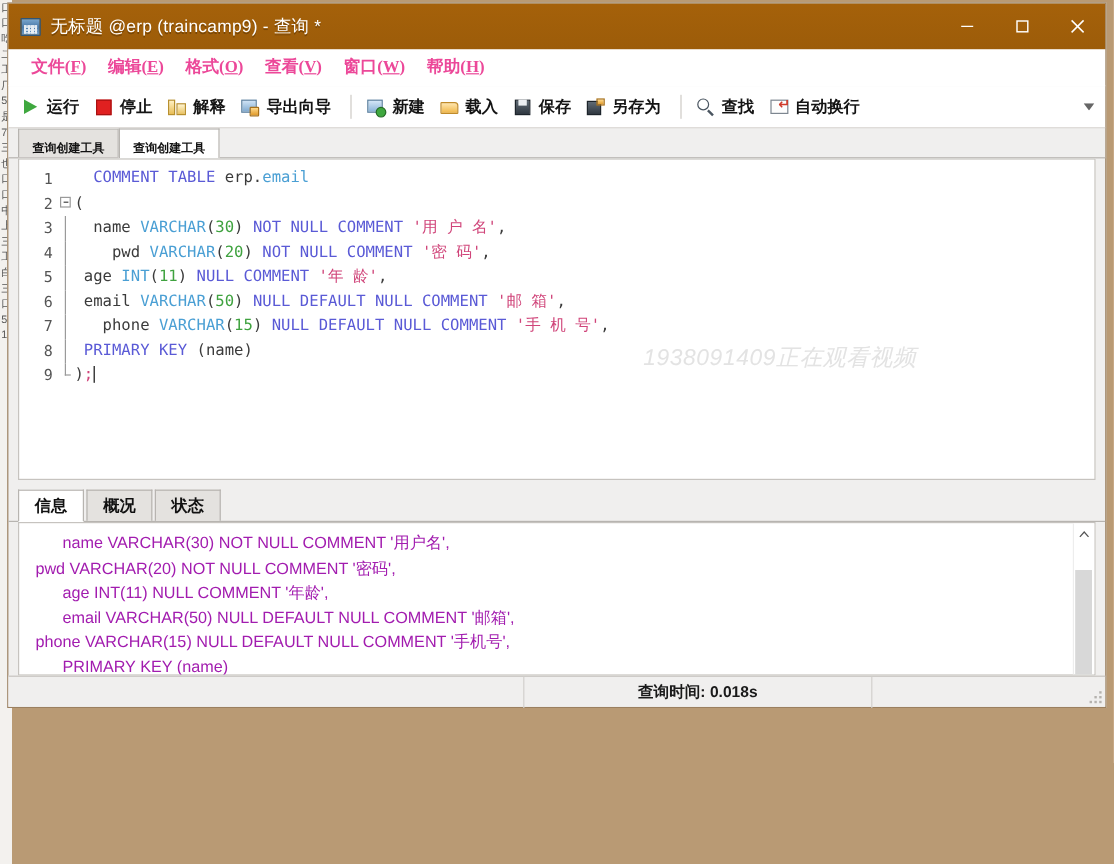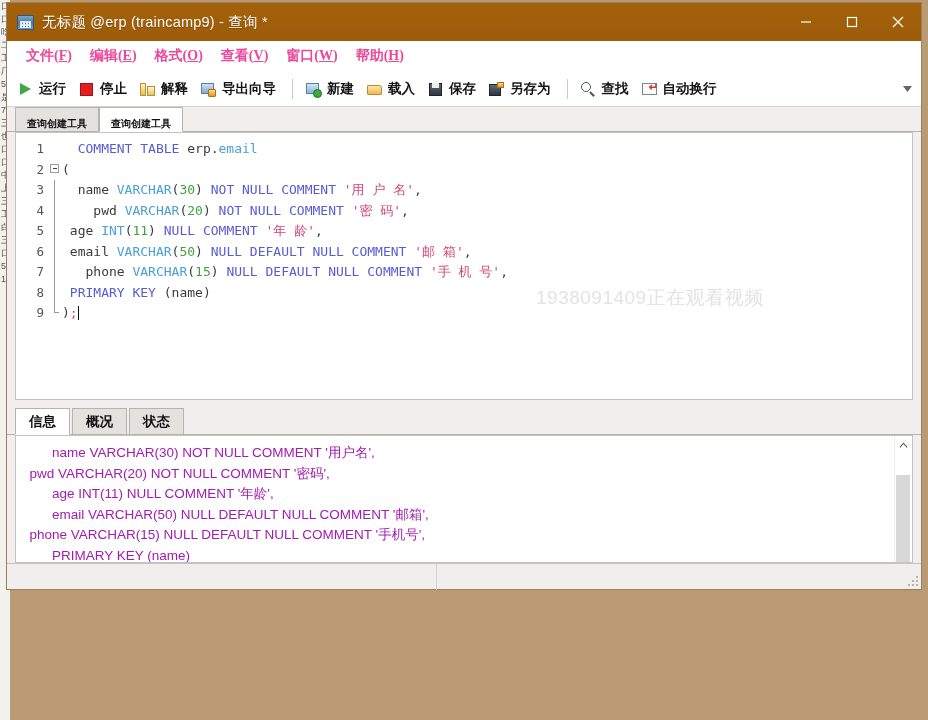--- a/index.html
+++ b/index.html
@@ -341,20 +341,21 @@
   }
   .watermark {
     position: absolute;
     left: 520px; top: 152px;
     font-size: 19px;
     color: #e3e3e3;
     font-family: "Liberation Sans", sans-serif;
     z-index: 1;
     white-space: nowrap;
     letter-spacing: .5px;
+    font-style: italic;
   }
 
   
   .lower-tabstrip {
     height: 27px;
     margin-top: 8px;
     padding-left: 8px;
     display: flex; align-items: flex-end;
     flex: 0 0 auto;
     border-bottom: 1px solid #b7b4b0;
@@ -629,20 +630,21 @@
         <div class="sb-arrow">
           <svg width="9" height="6" viewBox="0 0 9 6">
               <path d="M4.5 5.5 L0.5 1 L1.3 0.3 L4.5 3.9 L7.7 0.3 L8.5 1 Z" fill="#555"></path>
             </svg>
         </div>
       </div>
     </div>
 
     <div class="statusbar">
       <div class="sb-cell c1"></div>
+      <div class="sb-cell c2">查询时间: 0.018s</div>
       <div class="sb-cell c3"></div>
       <div class="resize-grip">
         <i style="right:0;bottom:0"></i>
           <i style="right:4px;bottom:0"></i>
           <i style="right:8px;bottom:0"></i>
         <i style="right:0;bottom:4px"></i>
           <i style="right:4px;bottom:4px"></i>
         <i style="right:0;bottom:8px"></i>
       </div>
     </div>

